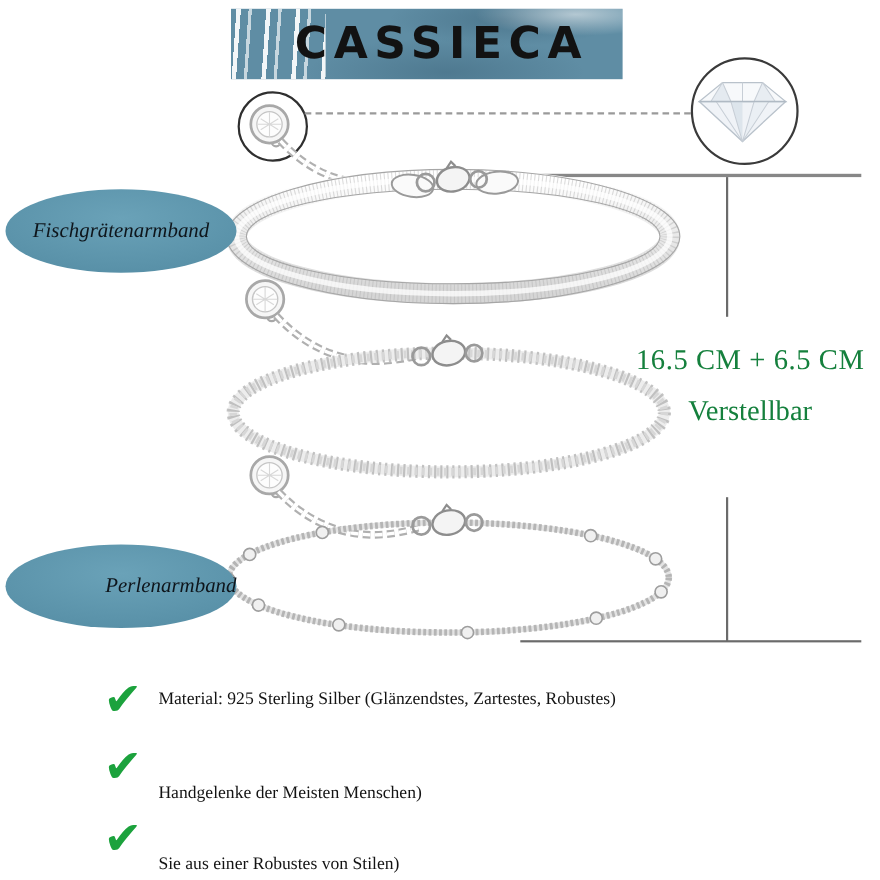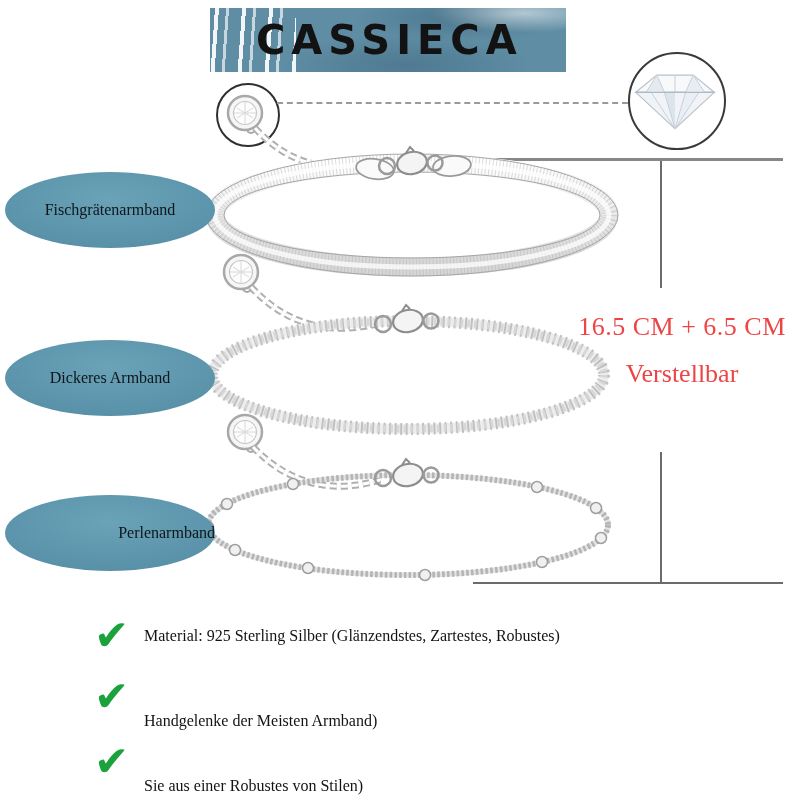--- a/index.html
+++ b/index.html
@@ -12,47 +12,47 @@
     background-image:
       radial-gradient(ellipse 140px 30px at 88% 8%, rgba(255,255,255,.55), transparent 65%),
       radial-gradient(ellipse 180px 45px at 55% 90%, rgba(36,70,92,.28), transparent 70%),
       radial-gradient(ellipse 150px 35px at 70% 15%, rgba(36,70,92,.30), transparent 70%);
     display:flex;align-items:center;}
   .banner-streaks{position:absolute;left:0;top:0;width:86px;height:64px;
     background:repeating-linear-gradient(94deg,
       rgba(255,255,255,0) 0 5px, rgba(255,255,255,.92) 5px 9px,
       rgba(255,255,255,0) 9px 16px, rgba(255,255,255,.65) 16px 19px,
       rgba(255,255,255,0) 19px 27px);}
-  .logo{position:relative;width:100%;padding-left:46px;
+  .logo{position:relative;width:100%;padding-left:58px;
     font-family:"DejaVu Sans","Liberation Sans",sans-serif;
     font-weight:bold;font-size:40px;letter-spacing:6px;color:#121212;line-height:64px;}
 
   
   .lens-small{position:absolute;left:216px;top:83px;width:60px;height:60px;
     border:2px solid #2f2f2f;border-radius:50%;}
   .lens-dash{position:absolute;left:277px;top:102px;width:351px;height:0;
     border-top:2px dashed #9a9a9a;}
   .lens-big{position:absolute;left:628px;top:52px;width:94px;height:94px;
     border:2px solid #3a3a3a;border-radius:50%;background:#fff;overflow:hidden;}
 
   
   .m-top{position:absolute;left:473px;top:158px;width:310px;height:3px;background:#878787;}
   .m-v1{position:absolute;left:660px;top:161px;width:2px;height:127px;background:#6b6b6b;}
   .m-v2{position:absolute;left:660px;top:452px;width:2px;height:131px;background:#6b6b6b;}
   .m-bot{position:absolute;left:473px;top:582px;width:310px;height:2px;background:#6b6b6b;}
-  .m-text{position:absolute;left:563px;top:312px;width:238px;text-align:center;color:#ef4444;}
+  .m-text{position:absolute;left:563px;top:312px;width:238px;text-align:center;color:#15803d;}
   .m-text .l1{font-size:26px;letter-spacing:.5px;}
   .m-text .l2{font-size:26px;margin-top:17px;}
 
   
   .oval{position:absolute;left:5px;width:210px;height:76px;border-radius:50%;
     background:radial-gradient(100% 100% at 50% 35%, #6aa2b8 0%, #5b93aa 55%, #4f869e 100%);
     display:flex;align-items:center;justify-content:center;}
   .oval-1{top:172px;} .oval-2{top:340px;} .oval-3{top:495px;justify-content:flex-end;}
-  .oval span{font-size:16px;color:#0e151b;}
+  .oval span{font-size:19px;color:#0e151b;font-style:italic;}
 
   
   .jewelry{position:absolute;left:195px;top:75px;width:440px;height:520px;}
 
   
   .feature{position:absolute;left:94px;display:flex;align-items:flex-start;}
   .f1{top:615px;} .f2{top:676px;} .f3{top:741px;}
   .check{width:50px;font-family:"DejaVu Sans",sans-serif;font-size:42px;line-height:1;
     color:#1ca23d;flex:0 0 50px;}
   .ftext{font-size:16px;line-height:23.5px;color:#131313;padding-top:9px;max-width:645px;}
@@ -167,38 +167,35 @@
       </g>
       <g transform="translate(214,400)">
           <use href="#clasp"></use>
         </g>
     </g>
   </svg>
 
   <div class="oval oval-1">
     <span>Fischgrätenarmband</span>
   </div>
-  <div class="oval oval-2">
-    <span>Dickeres Armband</span>
-  </div>
   <div class="oval oval-3">
     <span>Perlenarmband</span>
   </div>
 
   <div class="feature f1">
     <div class="check">✔</div>
     <div class="ftext">
       <span>Material: 925 Sterling Silber (Glänzendstes, Zartestes, Robustes)</span>
     </div>
   </div>
   <div class="feature f2">
     <div class="check">✔</div>
     <div class="ftext">
       <br>
-      <span>Handgelenke der Meisten Armband)</span>
+      <span>Handgelenke der Meisten Menschen)</span>
     </div>
   </div>
   <div class="feature f3">
     <div class="check">✔</div>
     <div class="ftext">
       <br>
       <span>Sie aus einer Robustes von Stilen)</span>
     </div>
   </div>
 

